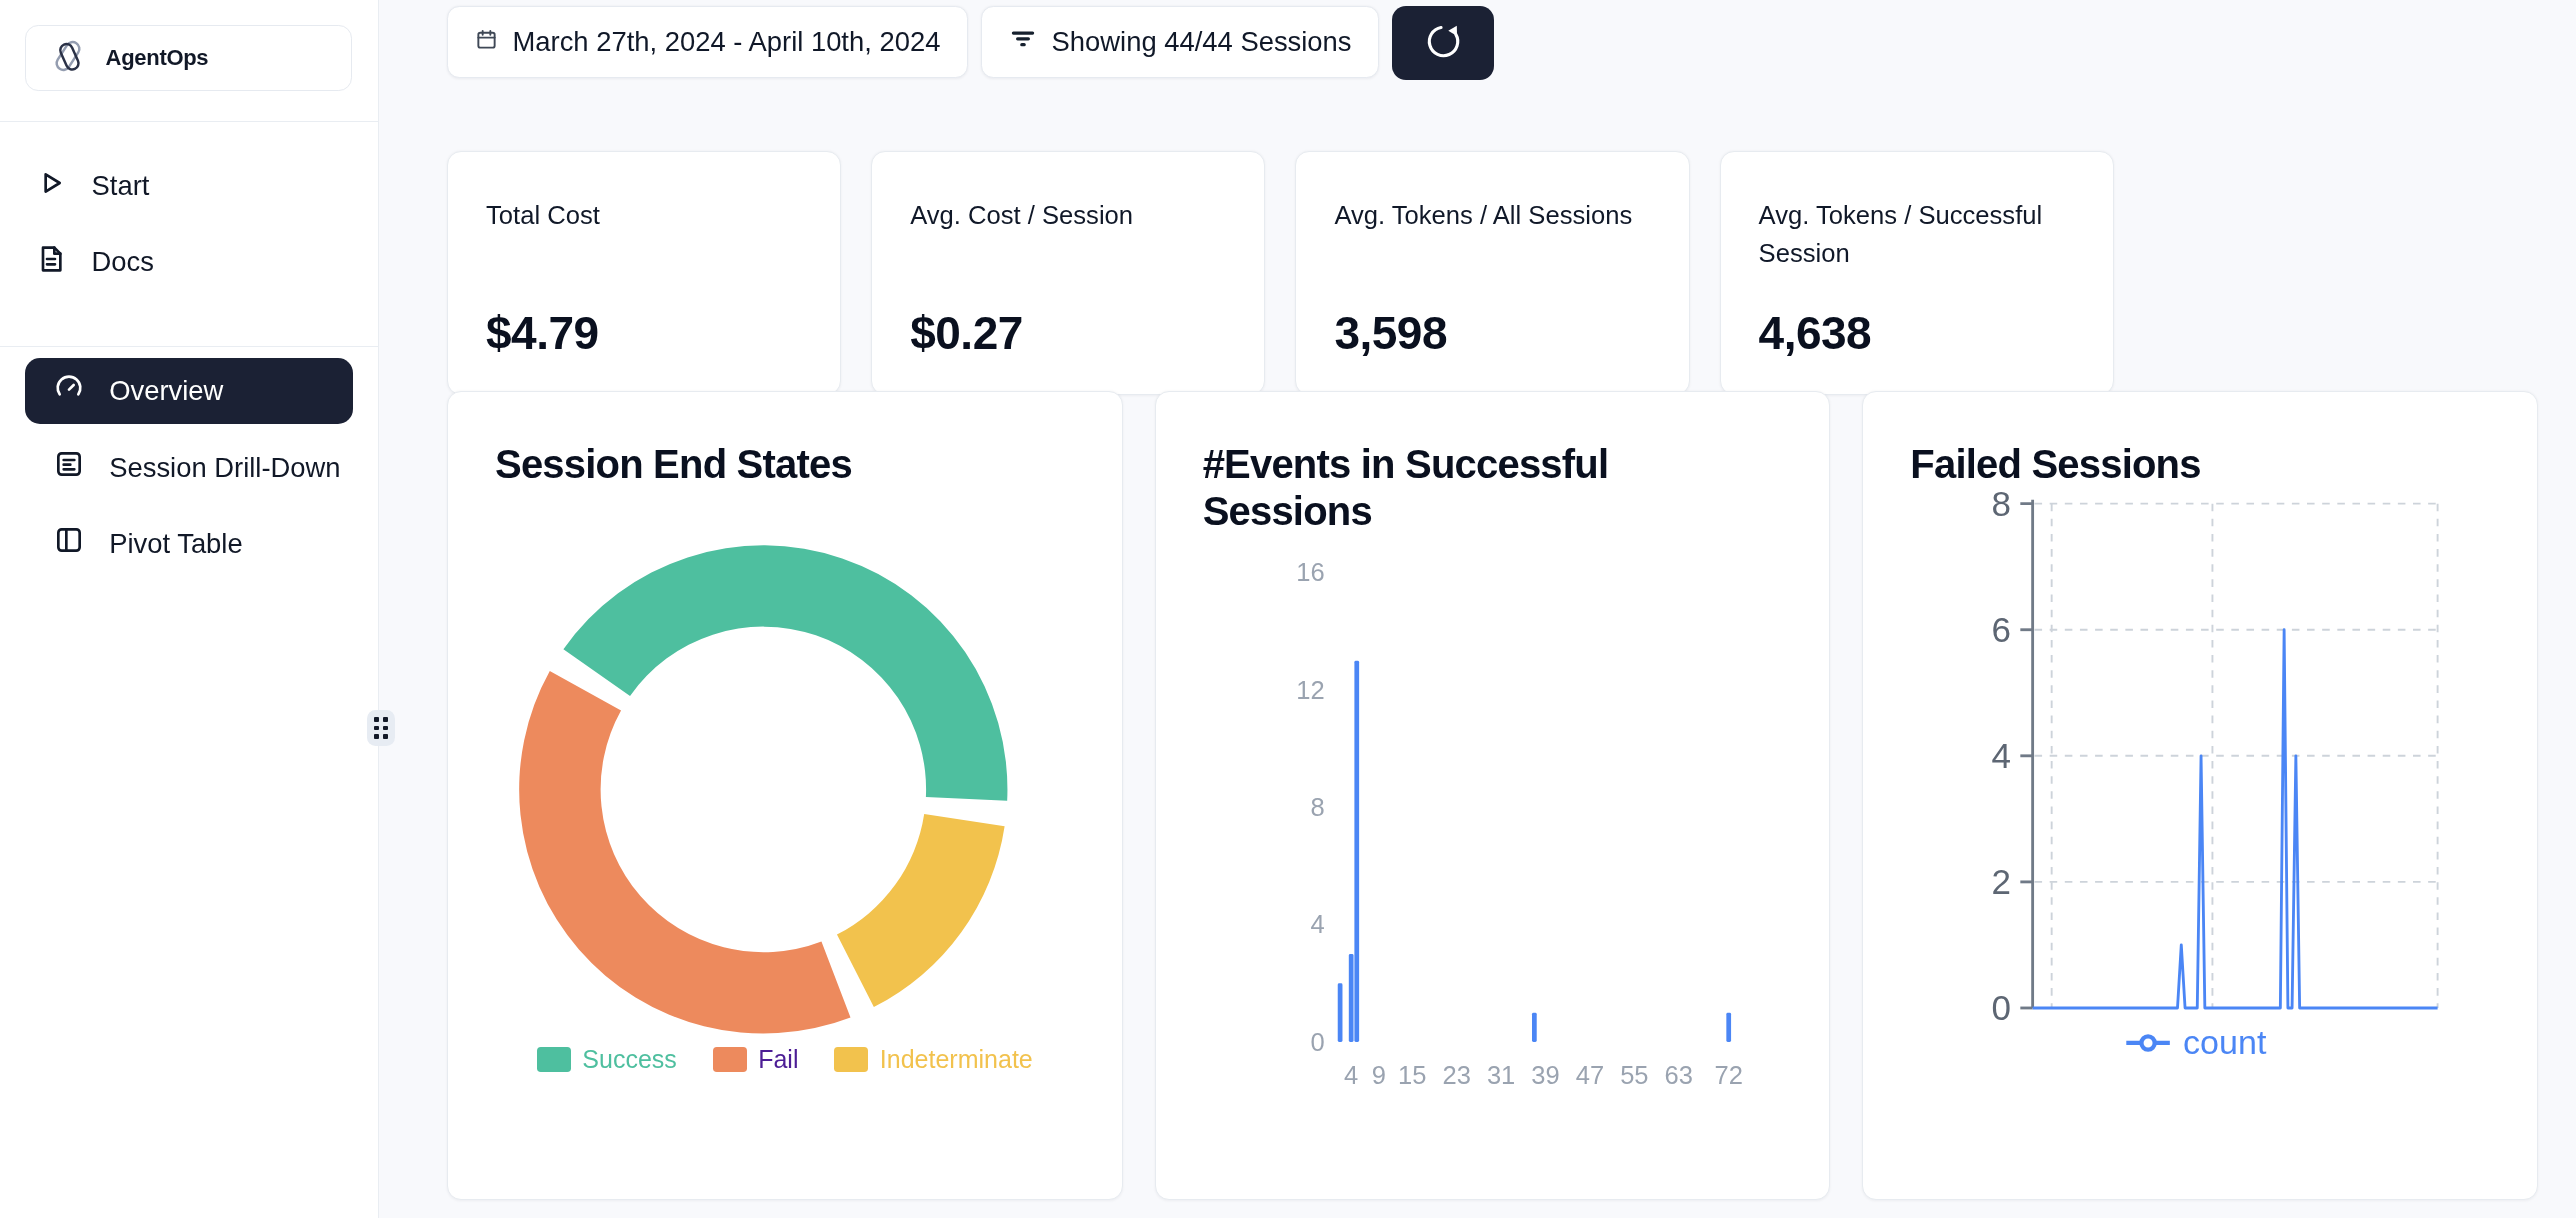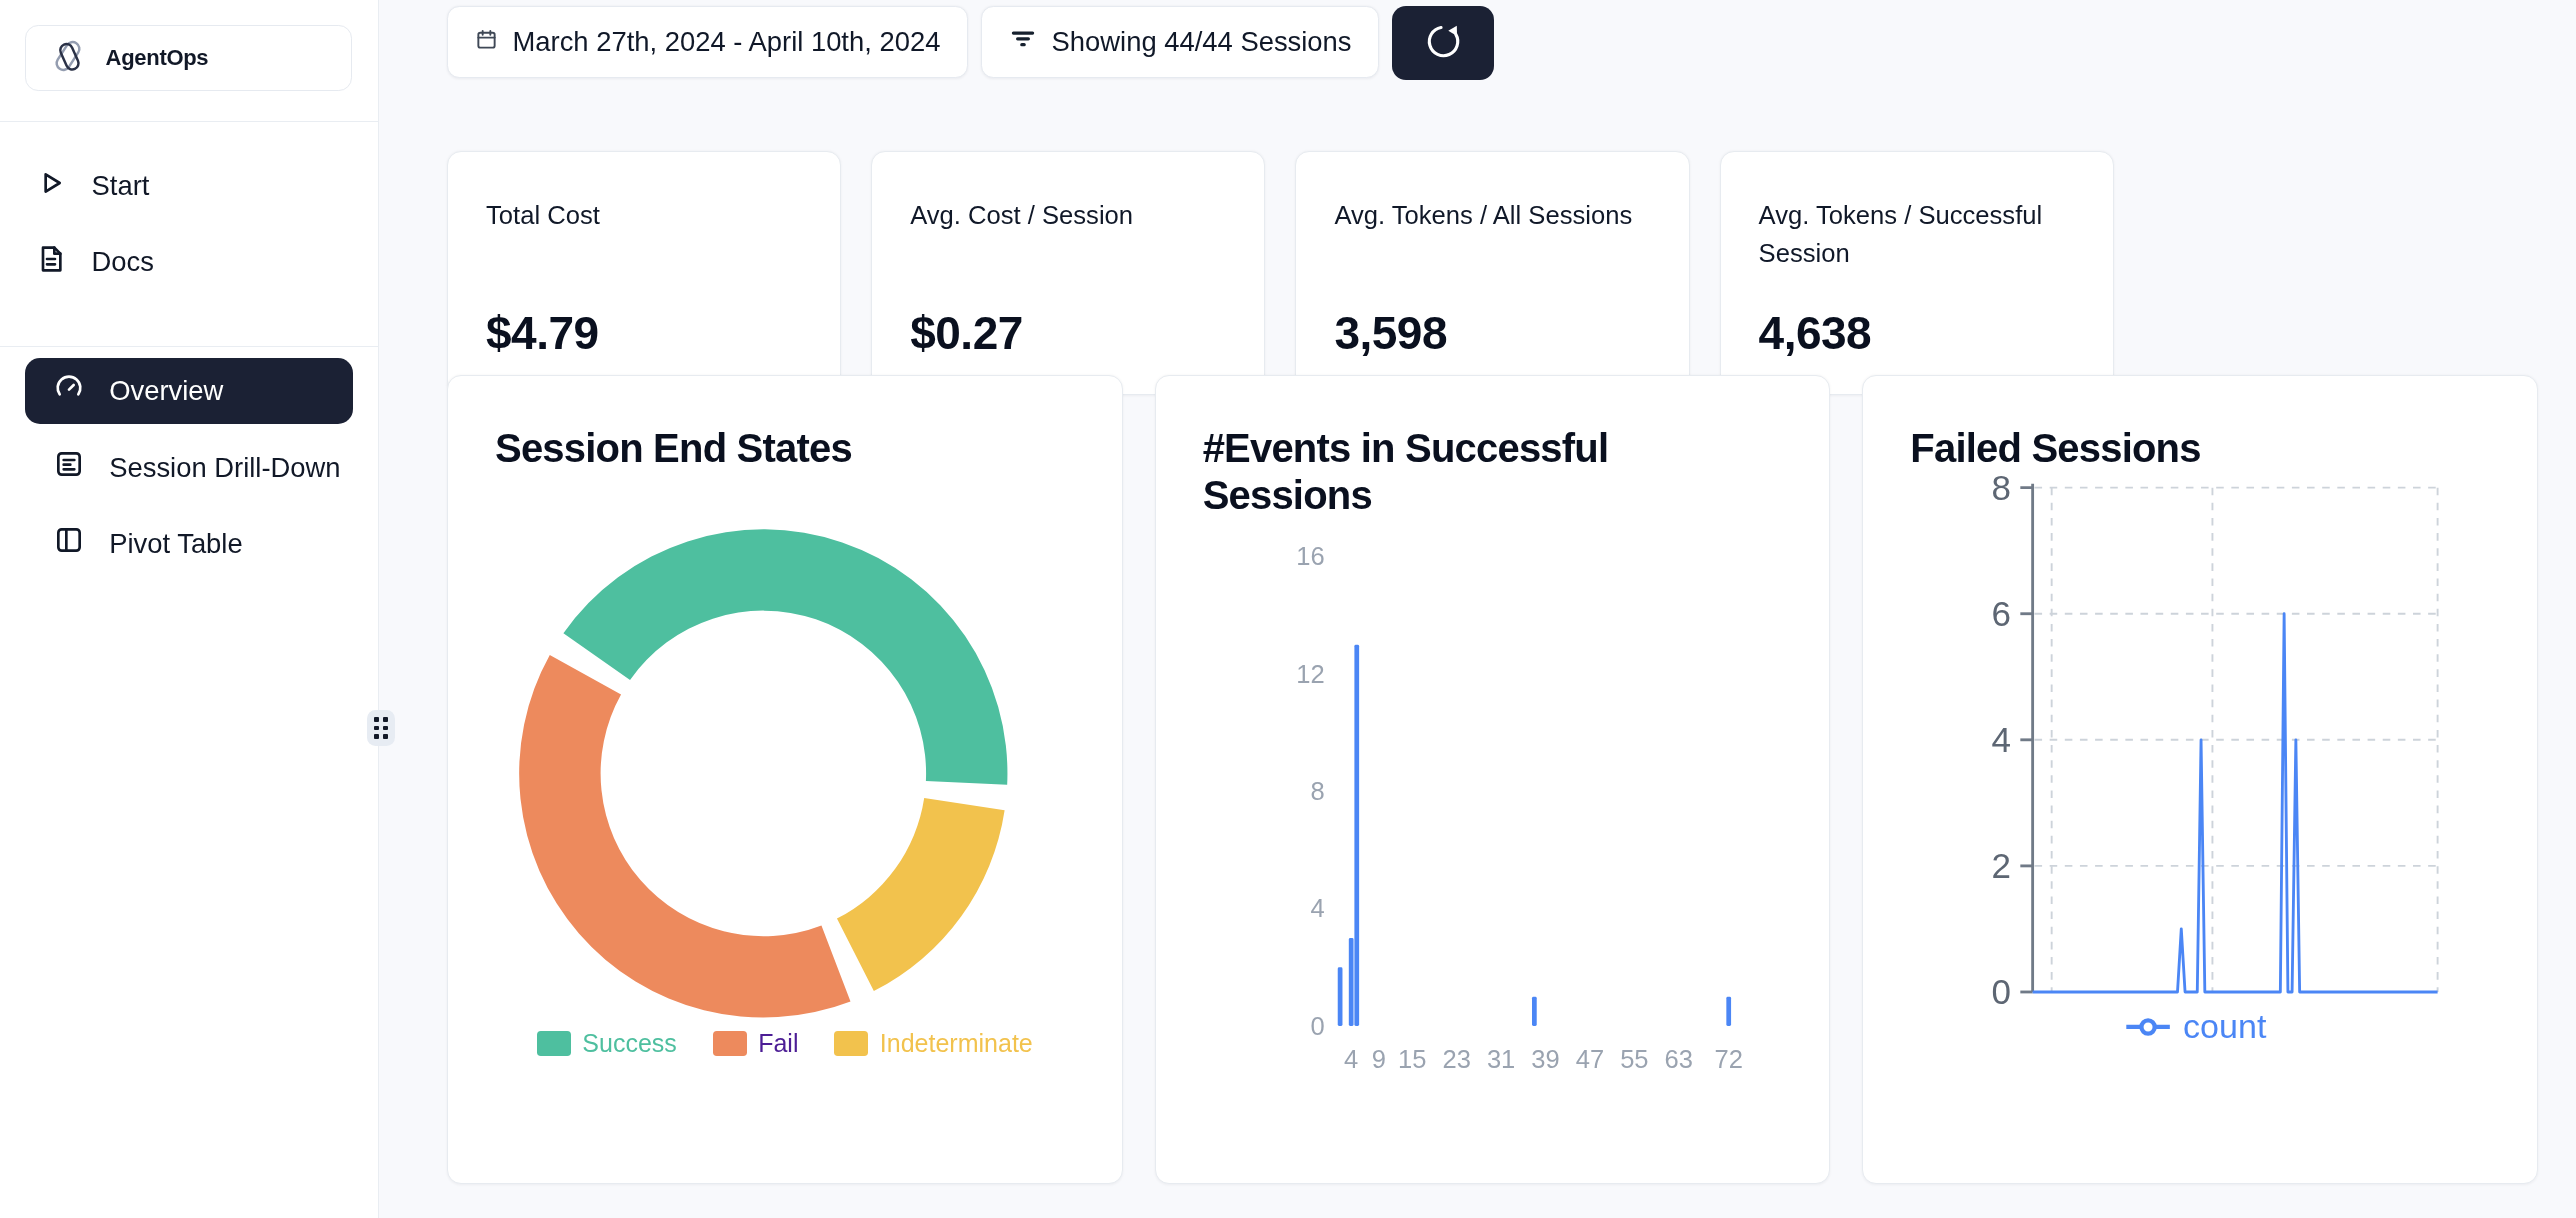--- a/index.html
+++ b/index.html
@@ -39,21 +39,21 @@
   .refresh-btn { width:102px; height:74px; background:#1b2134; border:none; border-radius:14px;
     display:flex; align-items:center; justify-content:center; cursor:pointer; }
 
   .stats { position:absolute; top:119px; left:0; width:2091px; display:grid;
     grid-template-columns:repeat(5,1fr); gap:30px;margin-top:32px; }
   .stat-card { height:244px; background:#fff; border:0.9px solid #e7ebf0; border-radius:14px;
     box-shadow:0 0.9px 2.8px rgba(16,24,40,.05); padding:44px 38px 0; }
   .stat-label { font-size:25.6px; line-height:38px; color:#101828; min-height:76px; }
   .stat-value { margin-top:34px; font-size:46px; font-weight:800; color:#0a101f; letter-spacing:-0.5px; }
 
-  .charts { position:absolute; top:375px; left:0; width:2091px; display:grid;
+  .charts { position:absolute; top:391px; left:0; width:2091px; display:grid;
     grid-template-columns:repeat(3,1fr); gap:32px; }
   .chart-card { position:relative; height:809px; background:#fff; border:0.9px solid #e7ebf0;
     border-radius:14px; box-shadow:0 0.9px 2.8px rgba(16,24,40,.05); overflow:hidden; }
   .chart-title { position:absolute; left:47px; top:49px; width:577px; font-size:40px;
     line-height:47px; font-weight:800; color:#0a101f; letter-spacing:-0.8px; }
   .chart-svg { position:absolute; left:0; top:0; }
 
   .donut-legend { position:absolute; left:0; top:653px; width:100%;
     display:flex; justify-content:center; gap:36px; }
   .legend-item { display:flex; align-items:center; gap:11.4px; font-size:25px; cursor:pointer; }

